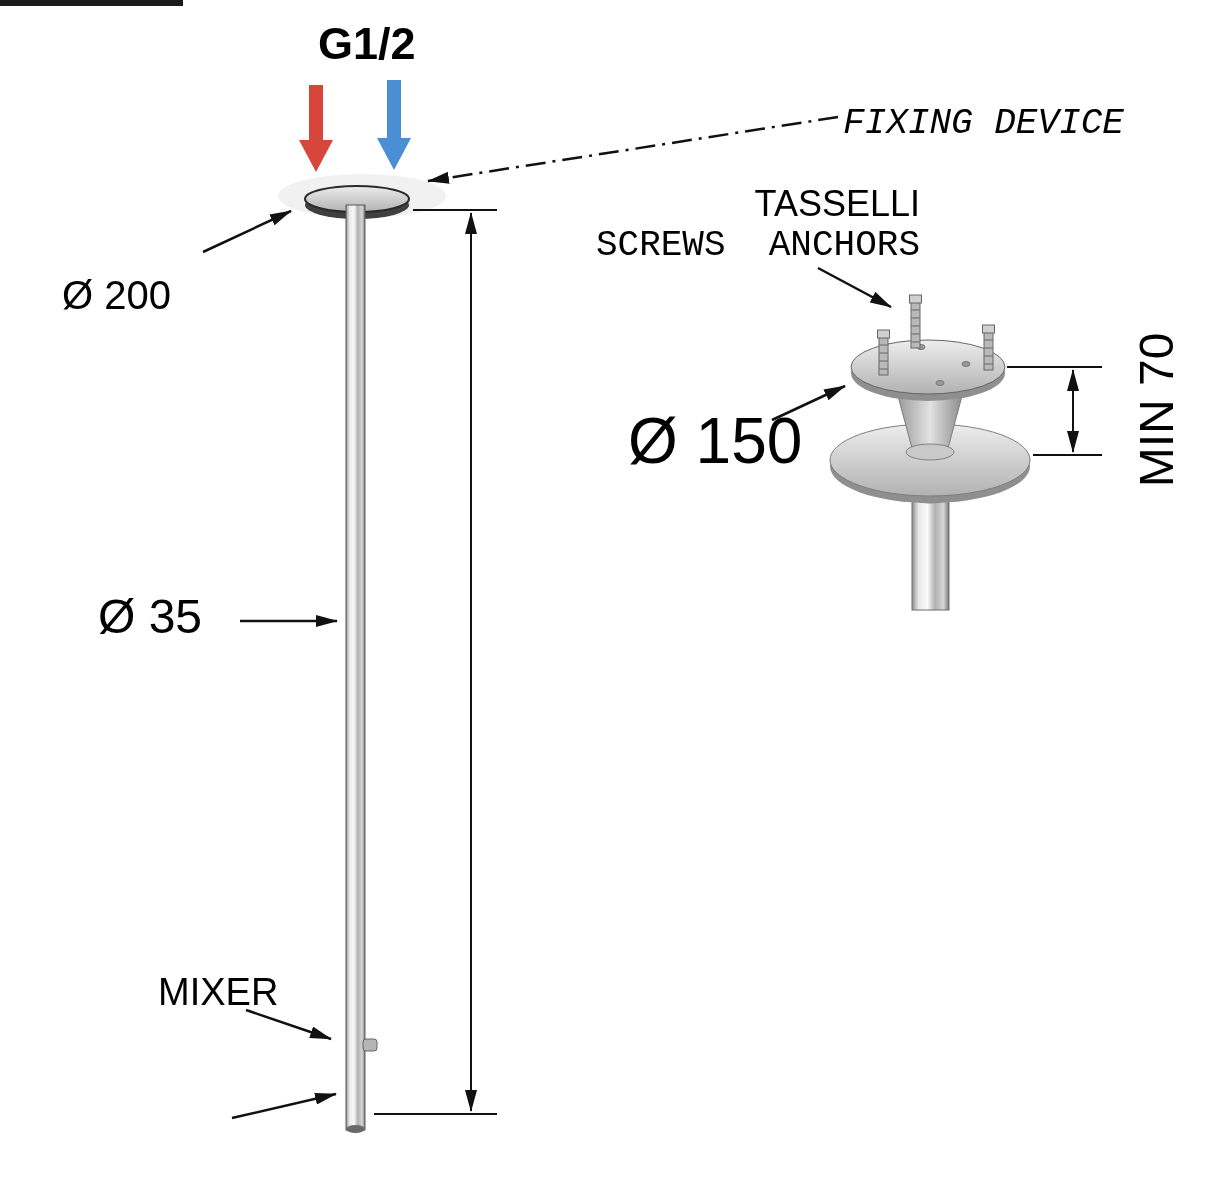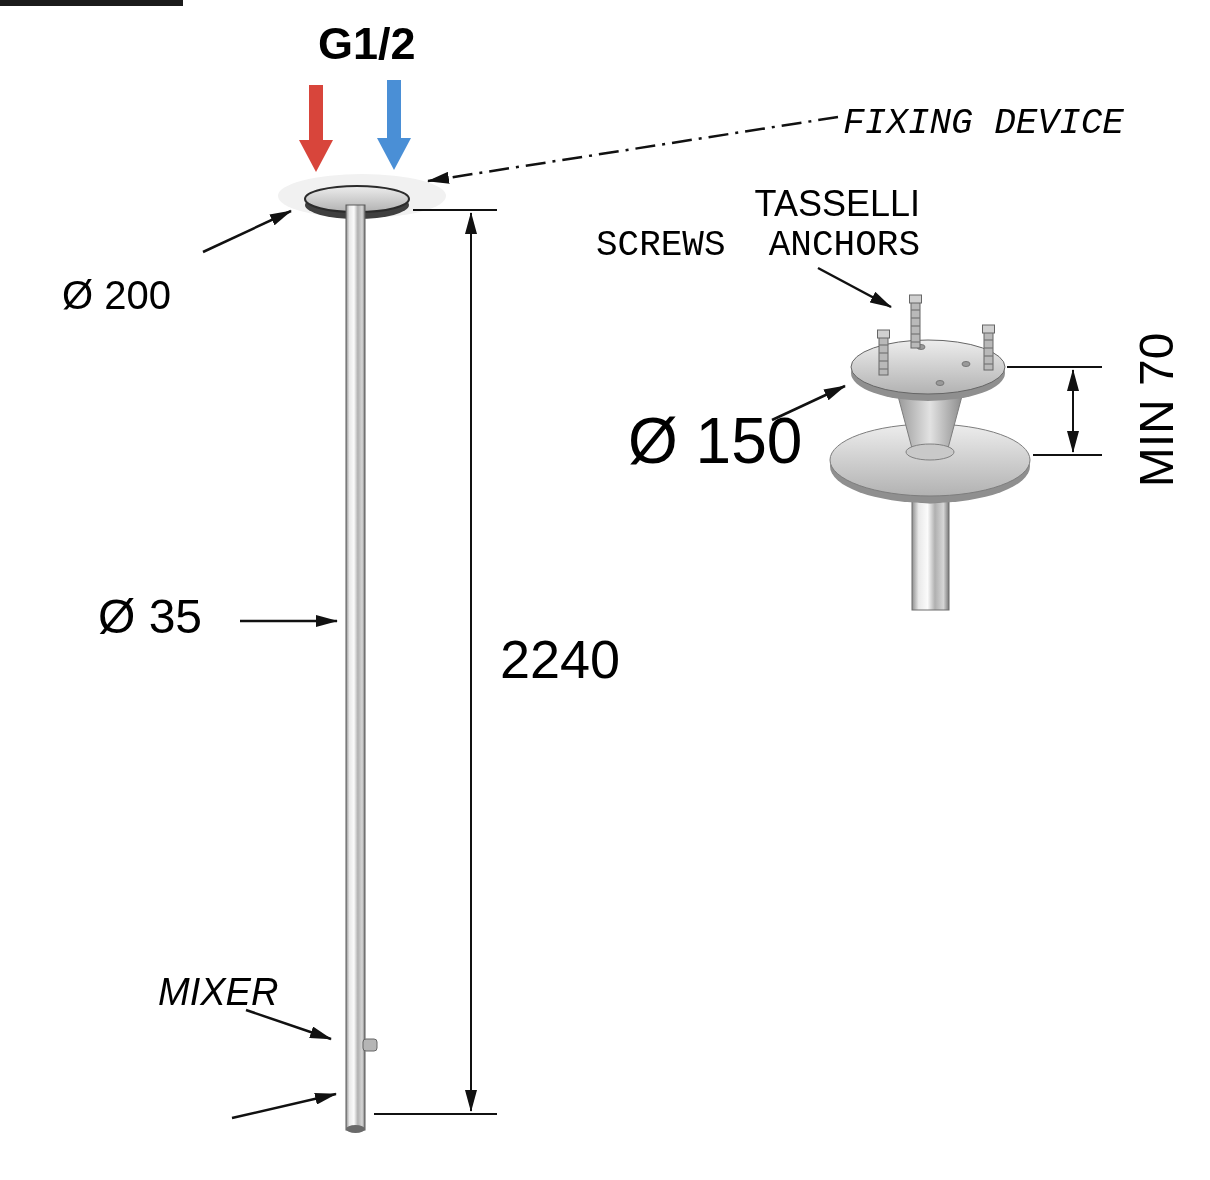--- a/index.html
+++ b/index.html
@@ -130,20 +130,19 @@
 
   <div class="lbl" style="right:290px;top:185px;font-size:36px;">TASSELLI</div>
   <div class="lbl pre" style="right:290px;top:227px;font-size:36px;">SCREWS  ANCHORS</div>
 
   <div class="lbl" style="left:62px;top:235px;font-size:40px;margin-top:39px;">Ø 200</div>
 
   <div class="lbl" style="left:628px;top:407px;font-size:64px;">Ø 150</div>
 
   <div class="lbl" style="left:98px;top:591px;font-size:48px;text-align:right;">Ø 35</div>
 
-  <div class="lbl" style="left:500px;top:630px;font-size:54px;">2240</div>
 
   <div class="lbl rot" style="left:1047px;top:384px;width:220px;font-size:48px;">MIN 70</div>
 
-  <div class="lbl" style="left:158px;top:972px;font-size:38px;font-style:italic;">MIXER</div>
+  <div class="lbl" style="left:158px;top:972px;font-size:38px;">MIXER</div>
 
 
 </div>
 
 </body></html>

